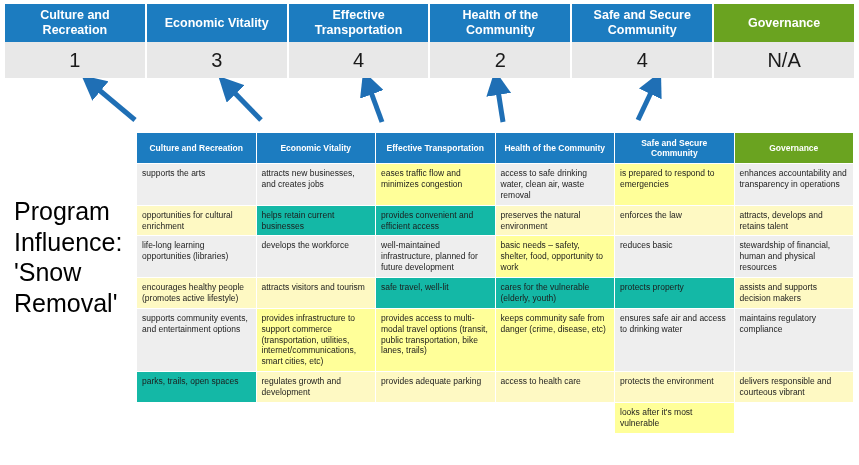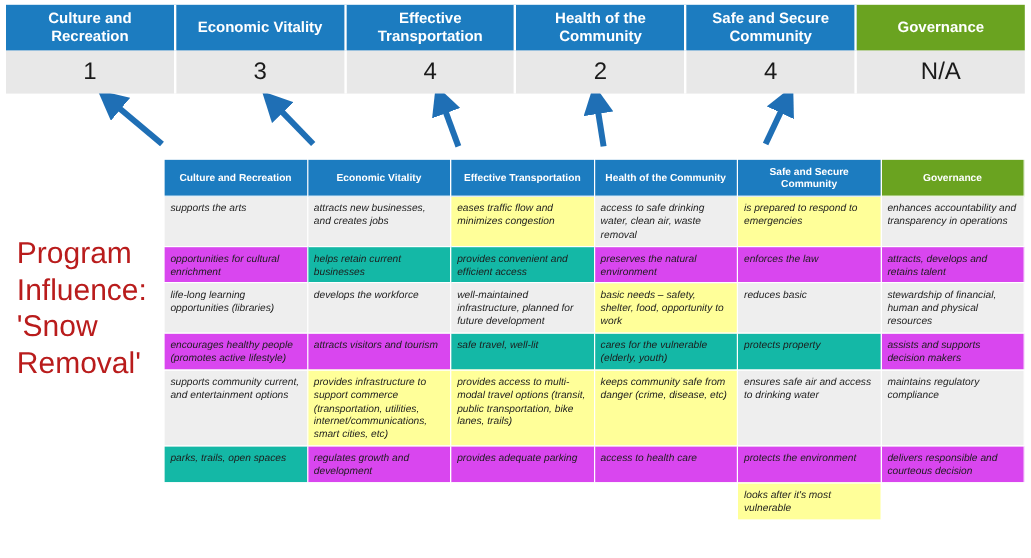--- a/index.html
+++ b/index.html
@@ -74,21 +74,21 @@
   }
 
   
   #caption {
     position: absolute;
     left: 14px;
     top: 196px;
     width: 122px;
     font-size: 25px;
     line-height: 1.22;
-    color: #b91c1c;
+    color: #000000;
     text-align: left;
   }
 
   
   #matrix {
     position: absolute;
     left: 136px;
     top: 132px;
     width: 718px;
     border-collapse: collapse;
@@ -109,25 +109,24 @@
   #matrix th.blue { background: #1c7cc0; }
   #matrix th.green { background: #6aa320; }
   #matrix td {
     font-size: 8.5px;
     line-height: 1.28;
     color: #1c1c1c;
     vertical-align: top;
     padding: 4px 5px;
     border: 1px solid #ffffff;
     background: #eeeeee;
-    font-style: italic;
   }
   #matrix td.hl { background: #ffff99; }
   #matrix td.empty { background: #ffffff; border-color: #ffffff; }
-  #matrix tr.alt td { background: #d946ef; }
+  #matrix tr.alt td { background: #fef9c3; }
   #matrix tr.alt td.hl { background: #14b8a6; }
 </style>
 </head>
 <body>
 
 <div id="top-band">
   <div id="top-header-row">
     <div class="top-head-cell top-head-blue">
       <span>Culture and Recreation</span>
     </div>
@@ -223,34 +222,34 @@
     </tr>
     <tr class="alt">
       <td>encourages healthy people (promotes active lifestyle)</td>
       <td>attracts visitors and tourism</td>
       <td class="hl">safe travel, well-lit</td>
       <td class="hl">cares for the vulnerable (elderly, youth)</td>
       <td class="hl">protects property</td>
       <td>assists and supports decision makers</td>
     </tr>
     <tr>
-      <td>supports community current, and entertainment options</td>
+      <td>supports community events, and entertainment options</td>
       <td class="hl">provides infrastructure to support commerce (transportation, utilities, internet/communications, smart cities, etc)</td>
       <td class="hl">provides access to multi-modal travel options (transit, public transportation, bike lanes, trails)</td>
       <td class="hl">keeps community safe from danger (crime, disease, etc)</td>
       <td>ensures safe air and access to drinking water</td>
       <td>maintains regulatory compliance</td>
     </tr>
     <tr class="alt">
       <td class="hl">parks, trails, open spaces</td>
       <td>regulates growth and development</td>
       <td>provides adequate parking</td>
       <td>access to health care</td>
       <td>protects the environment</td>
-      <td>delivers responsible and courteous decision</td>
+      <td>delivers responsible and courteous vibrant</td>
     </tr>
     <tr>
       <td class="empty"></td>
       <td class="empty"></td>
       <td class="empty"></td>
       <td class="empty"></td>
       <td class="hl">looks after it's most vulnerable</td>
       <td class="empty"></td>
     </tr>
   </tbody>

